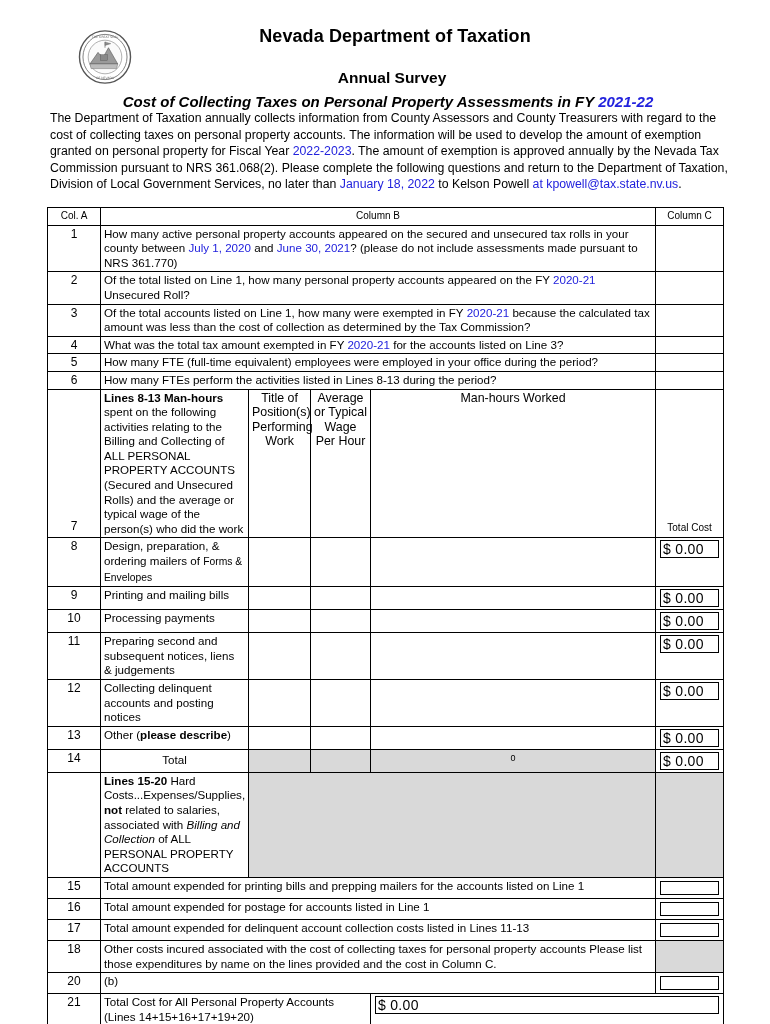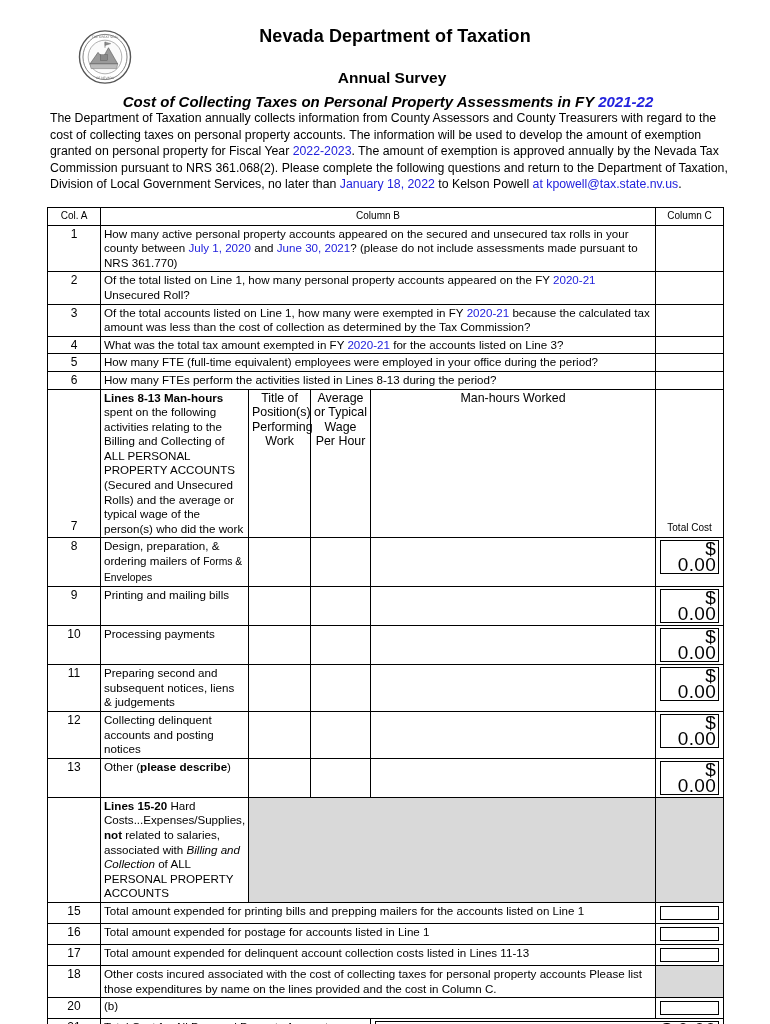--- a/index.html
+++ b/index.html
@@ -76,22 +76,22 @@
   .subhdr {
     text-align: center; font-weight: bold; font-size: 12.4px;
     vertical-align: middle; line-height: 15px;
   }
   .subhdr.tc { vertical-align: bottom; font-size: 10px; padding-bottom: 2px; }
 
   .r7-desc { line-height: 15.2px; padding-top: 2px; margin-top: 16px; }
   .r7-desc b { font-weight: bold; }
 
   .money {
-    text-align: right; vertical-align: middle;
-    font-size: 19px; font-weight: normal;
+    text-align: left; vertical-align: middle;
+    font-size: 14px; font-weight: normal;
     letter-spacing: .3px;
     padding: 0;
   }
   .moneybox {
     border: 1.3px solid #000;
     margin: 1px;
     padding: 0 2px;
     line-height: 16px;
   }
   .emptybox {
@@ -258,20 +258,30 @@
       <td class="cA">13</td>
       <td colspan="2"><span>Other (</span><b>please describe</b><span>)</span></td>
       <td></td>
       <td></td>
       <td></td>
       <td class="money">
               <div class="moneybox">$ 0.00</div>
             </td>
     </tr>
 
+    <tr>
+      <td class="cA">14</td>
+      <td colspan="2" class="ctr" style="vertical-align:middle">Total</td>
+      <td class="shade"></td>
+      <td class="shade"></td>
+      <td class="shade tiny-zero">0</td>
+      <td class="money">
+              <div class="moneybox">$ 0.00</div>
+            </td>
+    </tr>
 
     <tr style="height:46px">
       <td class="cA"></td>
       <td colspan="2" class="r7-desc"><b>Lines 15-20</b><span> Hard Costs...Expenses/Supplies, </span><b>not</b><span> related to salaries, associated with </span><i>Billing and Collection</i><span> of ALL PERSONAL PROPERTY ACCOUNTS</span></td>
       <td colspan="3" class="shade"></td>
       <td class="shade"></td>
     </tr>
 
     <tr>
       <td class="cA">15</td>

